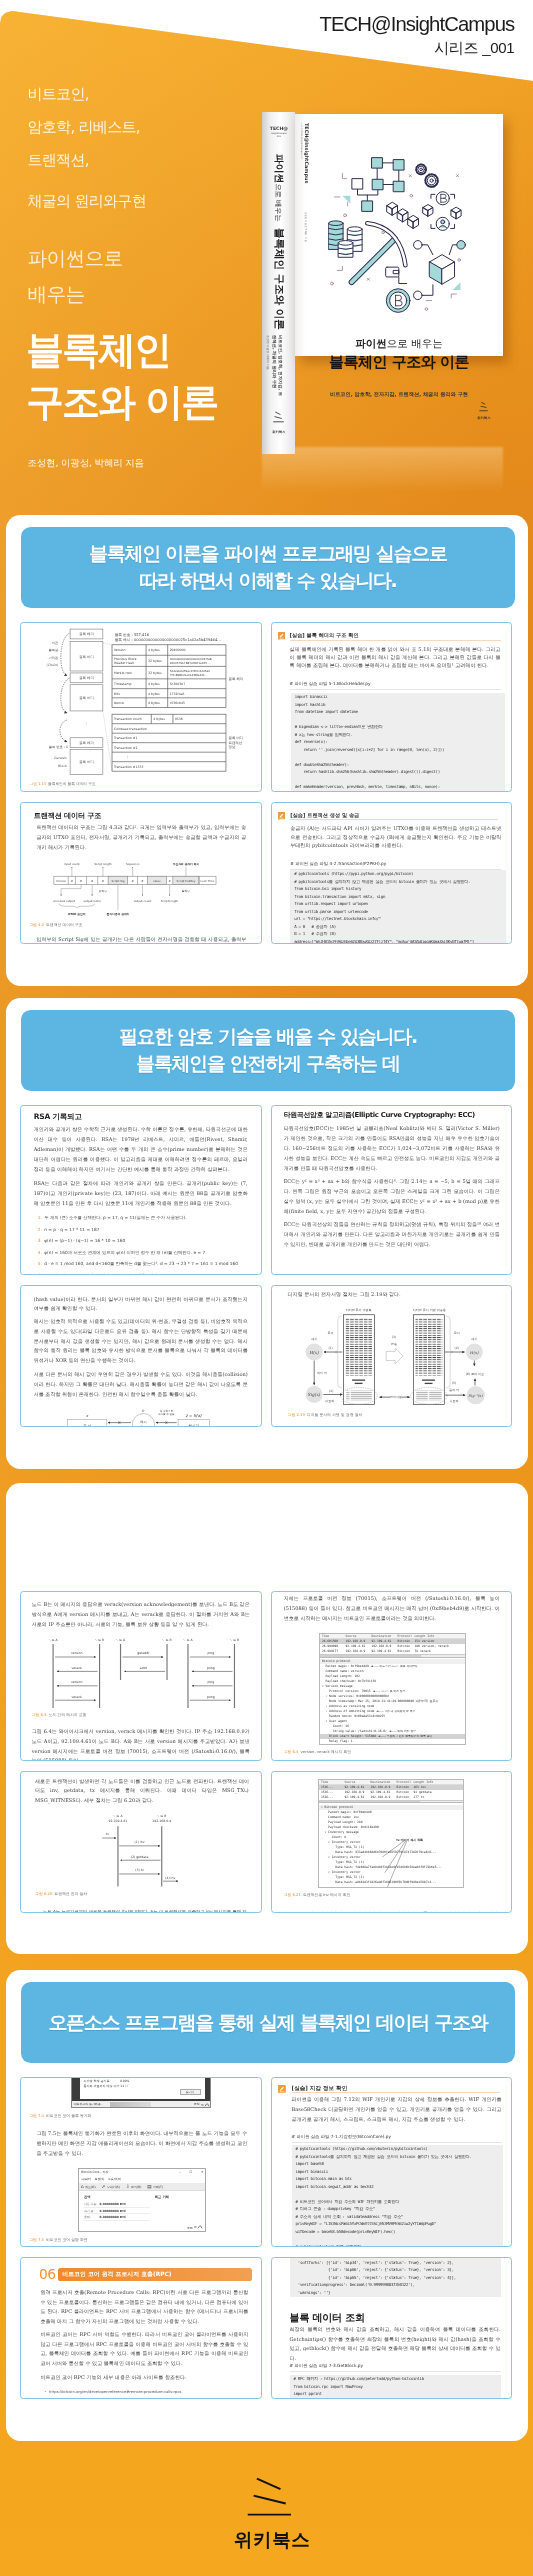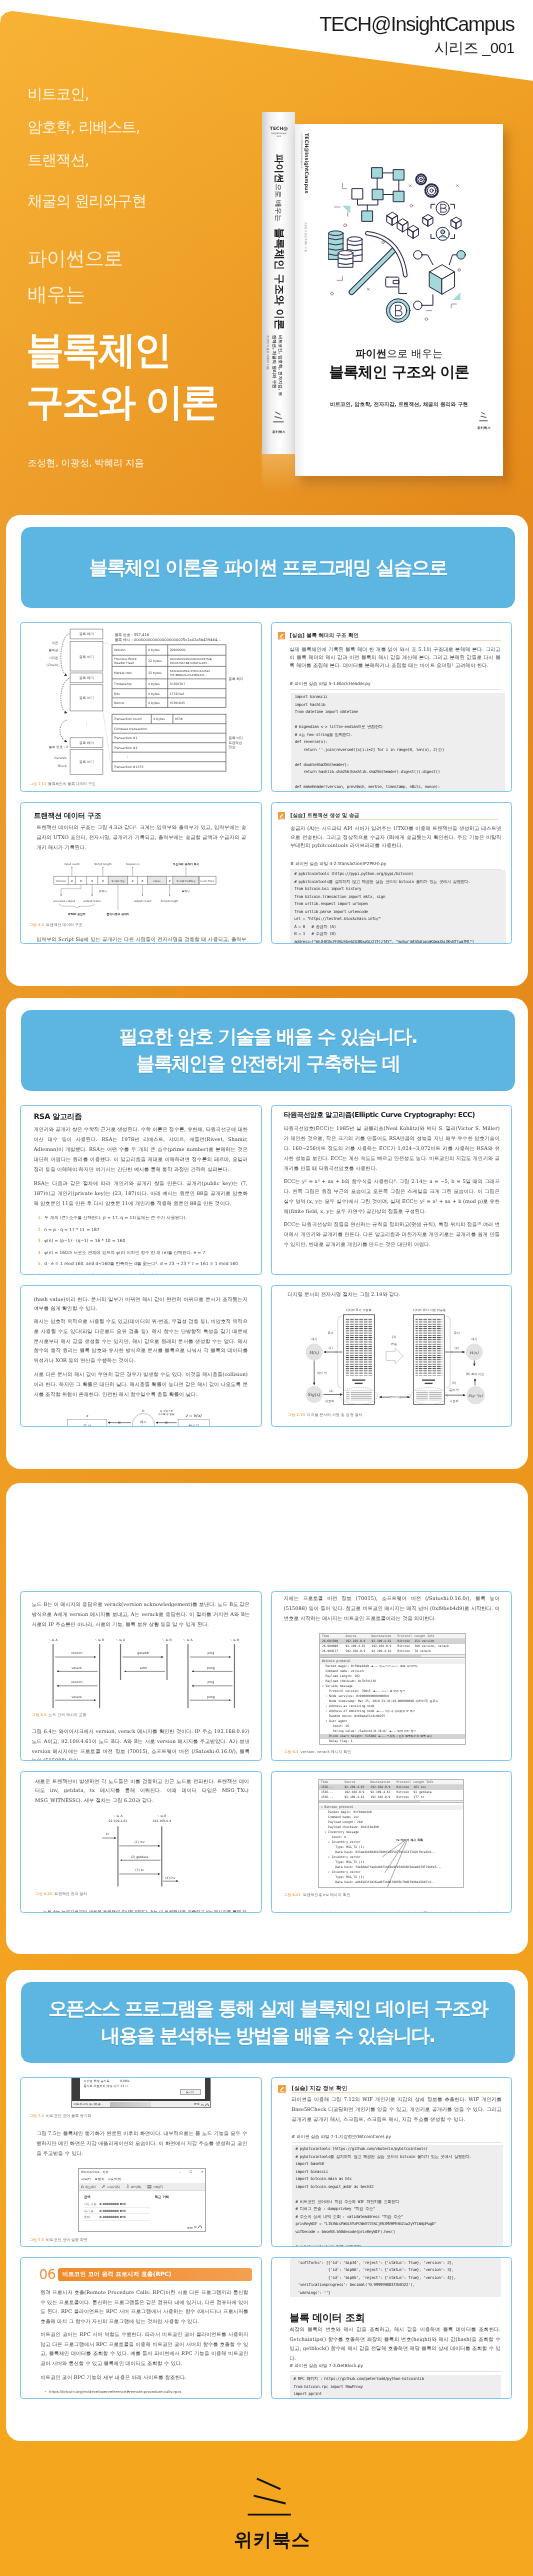--- a/index.html
+++ b/index.html
@@ -21,21 +21,21 @@
 .book{position:absolute;left:261px;top:107px;width:249px;height:393px}
 .book-reflect{position:absolute;left:1.3px;top:340px;width:241px;height:46px;background:linear-gradient(180deg,rgba(255,236,200,.35),rgba(255,236,200,0));filter:blur(1.3px)}
 .book-spine{position:absolute;left:1.3px;top:4.6px;width:33px;height:342px;background:linear-gradient(90deg,#cdcdcd,#f0f0f0 25%,#fff 55%,#e4e4e4);overflow:hidden}
 .sp-c{position:absolute;left:0;width:33px;text-align:center;color:#333}
 .sp-title{position:absolute;left:9.8px;top:42px;writing-mode:vertical-rl;text-orientation:sideways;color:#222;white-space:nowrap;line-height:13px}
 .sp-title .b{font-size:9.8px;font-weight:bold}
 .sp-title .l{font-size:7.2px}
 .sp-title .big{font-size:10.5px;font-weight:bold;margin-top:3.9px}
 .sp-sub{position:absolute;left:9.2px;top:223px;height:64px;writing-mode:vertical-rl;text-orientation:sideways;font-size:4.3px;line-height:5.9px;color:#444;font-weight:bold}
 .sp-auth{position:absolute;left:3.3px;top:223px;writing-mode:vertical-rl;text-orientation:sideways;font-size:2.9px;color:#666;white-space:nowrap}
-.book-cover{position:absolute;left:34px;top:17px;width:208px;height:352px;background:linear-gradient(90deg,#eeeeee 0%,#fff 5%,#fff 100%);box-shadow:5.2px 6.6px 10.5px rgba(120,55,0,.35)}
+.book-cover{position:absolute;left:34px;top:7px;width:208px;height:242px;background:linear-gradient(90deg,#eeeeee 0%,#fff 5%,#fff 100%);box-shadow:5.2px 6.6px 10.5px rgba(120,55,0,.35)}
 .cv-vert{position:absolute;writing-mode:vertical-rl;text-orientation:sideways;white-space:nowrap}
 .cv-title-small{position:absolute;top:223px;left:0;width:100%;text-align:center;font-size:10.5px;color:#222;white-space:nowrap}
 .cv-title-small .b{font-weight:bold}
 .cv-title-main{position:absolute;top:239px;left:0;width:100%;text-align:center;font-size:15px;font-weight:bold;letter-spacing:-0.5px;color:#151515;white-space:nowrap}
 .cv-sub{position:absolute;top:277px;left:0;width:100%;text-align:center;font-size:5.2px;font-weight:bold;color:#333;white-space:nowrap}
 .mini-logo-text{font-size:3.3px;color:#333;text-align:center;font-weight:bold}
 
 .panel{position:absolute;left:5.9px;width:522px;height:471px;background:#fff;border-radius:14.4px}
 .sec-head{position:absolute;left:15px;top:11.8px;width:494px;height:81px;background:#5DB6E2;border-radius:9.8px;display:flex;flex-direction:column;justify-content:center;align-items:center;color:#fff;font-weight:bold;font-size:19px;line-height:27px;letter-spacing:-1.3px;text-shadow:0 0.7px 0.7px rgba(0,70,110,.18);white-space:nowrap}
 .card{position:absolute;background:#fff;border:1.3px solid #84C6E9;border-radius:3.3px;overflow:hidden}
@@ -207,20 +207,21 @@
           </g>
         </svg>
    <div class="mini-logo-text">위키북스</div>
   </div>
  </div>
 </div>
 
 <section class="panel" style="top:515px">
  <div class="sec-head">
   <div>블록체인 이론을 파이썬 프로그래밍 실습으로</div>
+  <div>따라 하면서 이해할 수 있습니다.</div>
  </div>
 
  <div class="card cl r1">
   <svg class="abs" style="left:0;top:0" width="239" height="168" viewBox="0 0 365 256">
    <defs>
           <marker id="ma1" markerWidth="5" markerHeight="5" refX="4" refY="2.5" orient="auto">
             <path d="M0,0 L5,2.5 L0,5 Z" fill="#333"></path>
           </marker>
         </defs>
    <g fill="none" stroke="#444" stroke-width=".9" stroke-dasharray="2 1.6">
@@ -420,21 +421,21 @@
  </div>
 </section>
 
 <section class="panel" style="top:998px">
  <div class="sec-head">
   <div>필요한 암호 기술을 배울 수 있습니다.</div>
   <div>블록체인을 안전하게 구축하는 데</div>
  </div>
 
  <div class="card cl r1">
-  <div class="ct abs" style="left:13px;top:5.9px;font-size:7.5px">RSA 알고리즘</div>
+  <div class="ct abs" style="left:13px;top:5.9px;font-size:7.5px">RSA 기록되고</div>
   <p class="bt abs" style="left:13px;top:17.7px;width:214px;line-height:10px">개인키와 공개키 쌍은 수학적 근거로 생성된다. 수학 이론은 정수론, 유한체, 타원곡선군에 대한 이산 대수 등이 사용된다. RSA는 1978년 리베스트, 샤미르, 애들먼(Rivest, Shamir, Adleman)이 개발했다. RSA는 어떤 수를 두 개의 큰 소수(prime number)로 분해하는 것은 대단히 어렵다는 원리를 이용했다. 이 알고리즘을 제대로 이해하려면 정수론의 페르마, 오일러 정리 등을 이해해야 하지만 여기서는 간단한 예시를 통해 동작 과정만 간략히 살펴본다.</p>
   <p class="bt abs" style="left:13px;top:72px;width:214px;line-height:10px">RSA는 다음과 같은 절차에 따라 개인키와 공개키 쌍을 만든다. 공개키(public key)는 (7, 187)이고 개인키(private key)는 (23, 187)이다. 아래 예시는 원문인 88을 공개키로 암호화해 암호문인 11을 만든 후 다시 암호문 11에 개인키를 적용해 원문인 88을 만든 것이다.</p>
   <div class="abs" style="left:17px;top:106px;width:210px">
         <div class="st" style="line-height:11.6px"><span class="sn">1.</span><span>두 개의 (큰) 소수를 선택한다. p = 17, q = 11(실제는 큰 수가 사용된다).</span></div>
         <div class="st" style="line-height:11.6px"><span class="sn">2.</span><span>n = p · q = 17 * 11 = 187</span></div>
         <div class="st" style="line-height:11.6px"><span class="sn">3.</span><span>φ(n) = (p−1) · (q−1) = 16 * 10 = 160</span></div>
         <div class="st" style="line-height:11.6px"><span class="sn">4.</span><span>φ(n) = 160과 서로소 관계에 있으며 φ(n) 이하인 정수 한 개 (e)를 선택한다. e = 7</span></div>
         <div class="st" style="line-height:11.6px"><span class="sn">5.</span><span>d · e ≡ 1 mod 160, and d&lt;160를 만족하는 d를 찾는다³. d = 23 → 23 * 7 = 161 ≡ 1 mod 160</span></div>
         <div class="st" style="line-height:11.6px"><span class="sn">6.</span><span>공개키 = (e, n) = (7, 187), 개인키 = (d, n) = (23, 187)</span></div>
       </div>
@@ -779,21 +780,20 @@
   <div class="abs" style="left:14.4px;top:138px;width:214px">
         <div class="st" style="white-space:normal;line-height:8.5px;padding-left:6.6px;text-indent:-6.6px"><span class="sn">2.</span><span>노드 B는 inv 메시지에 있는 트랜잭션 해시 값을 보고 자신의 메모리풀에 없는 트랜잭션이면 getdata 메시지를 통해 이를 요청한다. 이 트랜잭션이 이미 메모리풀에 있으면 getdata를 보낼 필요가 없다.</span></div>
       </div>
   <p class="st abs" style="left:21px;top:157px;width:207px;white-space:normal;line-height:7.9px">그림 6.22에서 노드 B는 getdata 메시지를 보내 1개의 트랜잭션 데이터를 보내 달라고 A에게 요청하고 있다. 이때 데이터 타입은 MSG_WITNESS_TX다.</p>
  </div>
 </section>
 
 <section class="panel" style="top:1970px">
  <div class="sec-head">
   <div>오픈소스 프로그램을 통해 실제 블록체인 데이터 구조와</div>
-  <div>내용을 분석하는 방법을 배울 수 있습니다.</div>
  </div>
 
  <div class="card cl r1">
   <div class="win" style="left:50px;top:-3.9px;width:140px;height:34px;background:#3b3b3b;border-color:#888">
    <div class="abs" style="left:7.9px;top:0;width:125px;height:24px;background:#fff">
     <div class="abs" style="left:3.9px;top:3.9px;font-size:3px;white-space:nowrap"><span>시간당 현재 증가율</span><span style="margin-left:10.5px">0.00%</span></div>
     <div class="abs" style="left:3.9px;top:9.2px;font-size:3px;white-space:nowrap"><span>동기화 완료까지 예상 시간</span> <span>11 년</span></div>
     <div class="abs" style="left:100px;top:13.8px;width:21px;height:5.9px;border:0.7px solid #aaa;background:#f2f2f2;font-size:2.9px;line-height:4.6px;text-align:center">숨기기</div>
    </div>
    <div class="abs" style="left:0;top:26px;width:140px;height:7.9px;background:#f0f0f0;font-size:2.9px;line-height:7.9px;padding-left:2px">

